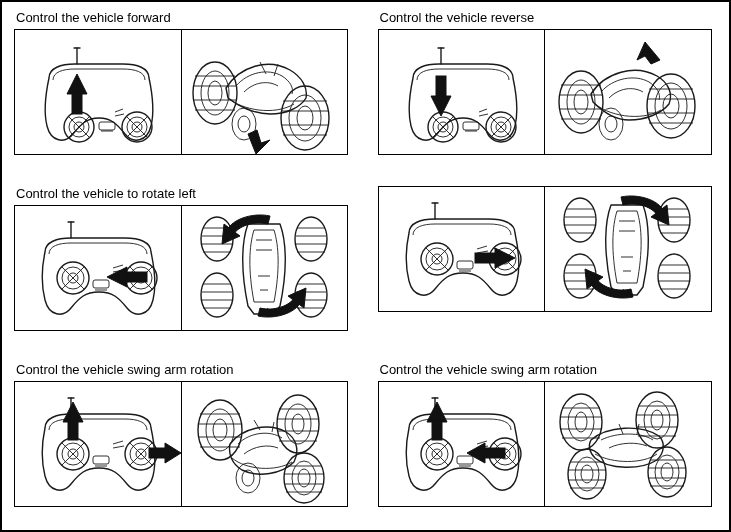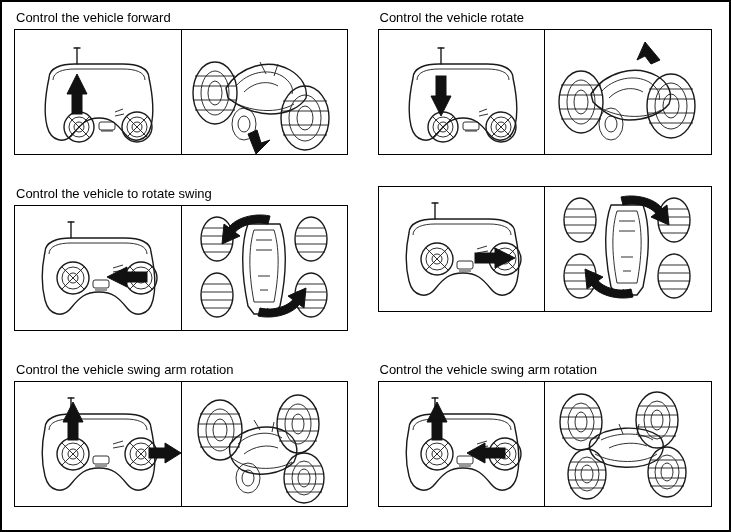--- a/index.html
+++ b/index.html
@@ -141,21 +141,21 @@
 
             <g>
               <path class="fillblk" d="M75 100 L66 104 L74 124 L88 110 L79 113 Z"></path>
             </g>
           </svg>
         </div>
       </div>
     </div>
 
     <div class="cell">
-      <div class="cell-title">Control the vehicle rotate</div>
+      <div class="cell-title">Control the vehicle reverse</div>
       <div class="panel">
         <div class="half">
           <svg width="167" height="124" viewBox="0 0 167 124">
             <path class="stroke" d="M34 48 C34 38 46 34 60 34 L108 34 C122 34 134 38 134 48 C137 62 140 80 136 96 C132 112 118 114 110 104 C102 94 96 88 84 88 C72 88 66 94 58 104 C50 114 36 112 32 96 C28 80 31 62 34 48 Z"></path>
             <path class="thin" d="M38 50 C38 42 48 39 60 39 L108 39 C120 39 130 42 130 50"></path>
             <circle class="stroke" cx="64" cy="97" r="15"></circle>
             <circle class="thin" cx="64" cy="97" r="10"></circle>
             <circle class="thin" cx="64" cy="97" r="5"></circle>
             <path class="thin" d="M54 87 L74 107 M74 87 L54 107"></path>
             <circle class="stroke" cx="122" cy="97" r="15"></circle>
@@ -196,21 +196,21 @@
             <ellipse class="thin" cx="66" cy="94" rx="6" ry="8"></ellipse>
             <g>
               <path class="fillblk" d="M106 34 L115 30 L100 12 L92 30 L100 26 Z"></path>
             </g>
           </svg>
         </div>
       </div>
     </div>
 
     <div class="cell">
-      <div class="cell-title">Control the vehicle to rotate swing</div>
+      <div class="cell-title">Control the vehicle to rotate left</div>
       <div class="panel">
         <div class="half">
           <svg width="167" height="124" viewBox="0 0 167 124">
             <path class="stroke" d="M30 46 C30 36 42 32 56 32 L110 32 C124 32 136 36 136 46 C139 60 142 78 138 94 C134 110 120 112 112 102 C104 92 98 86 84 86 C70 86 64 92 56 102 C48 112 34 110 30 94 C26 78 27 60 30 46 Z"></path>
             <path class="thin" d="M34 48 C34 40 44 37 56 37 L110 37 C122 37 132 40 132 48"></path>
             <circle class="stroke" cx="58" cy="72" r="16"></circle>
             <circle class="thin" cx="58" cy="72" r="11"></circle>
             <circle class="thin" cx="58" cy="72" r="5"></circle>
             <path class="thin" d="M47 61 L69 83 M69 61 L47 83"></path>
             <circle class="stroke" cx="126" cy="72" r="16"></circle>

